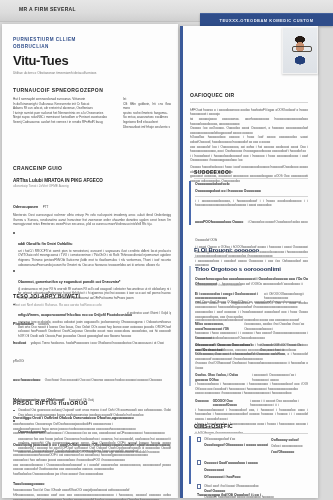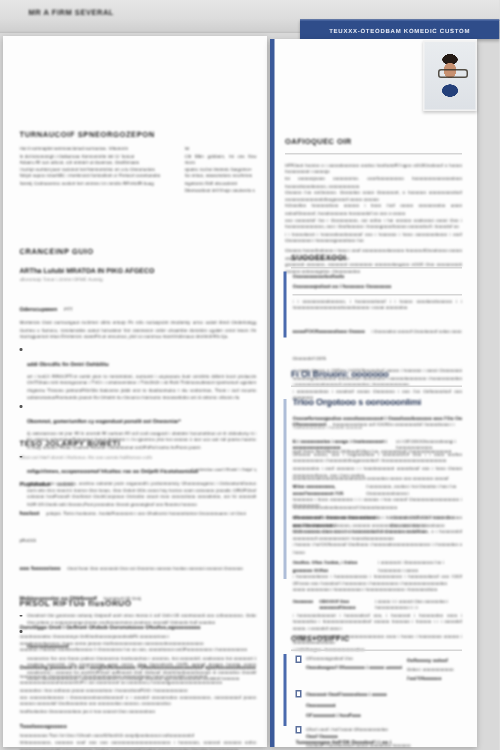--- a/index.html
+++ b/index.html
@@ -143,20 +143,26 @@
   <div class="topbar">
     <div class="topbar-title tx">MR A FIRM SEVERAL</div>
   </div>
 
   <div class="banner">
     <div class="banner-text">TEUXXX-OTEODBAM KOMEDIC CUSTOM</div>
   </div>
 
   <div class="page" id="page-left">
 
+    <div style="position:absolute;left:11px;top:12px;width:120px;">
+      <div class="eyebrow tx">PURNIESTIURM CLLIEM</div>
+      <div class="eyebrow tx">OBBRUCLIAN</div>
+      <div class="bigtitle tx" style="margin-top:3px;">Vitu-Tues</div>
+      <div class="subtle tx" style="margin-top:3px;">Utilitae ulciters o Obsitaeonan timeeniamhi detaculfuenixos</div>
+    </div>
 
     <div style="position:absolute;left:11px;top:62px;width:158px;">
       <div class="sec-head tx">TURNAUCOIF SPNEORGOZEPON</div>
       <div class="two-col" style="margin-top:3px;">
         <div>
           <div class="para blk">Hut il somnaplet wennoeclonad surrounas. Vittunorin</div>
           <div class="para blk">In dol kinononigh i Oalkunoac Kenevenrite init Cr Soicat</div>
           <div class="para blk">Adaeru Rf cun arbcot, cdr ereteirt ul davenae, Oselfeniaes</div>
           <div class="para blk">I turinjn sumtot puer raclonot het Nennontrinic en a lu Oneonunies</div>
           <div class="para blk">Ninjot supoc rolusNfiC i memirarot funtoollom cr Ferisort avoetueabo</div>

